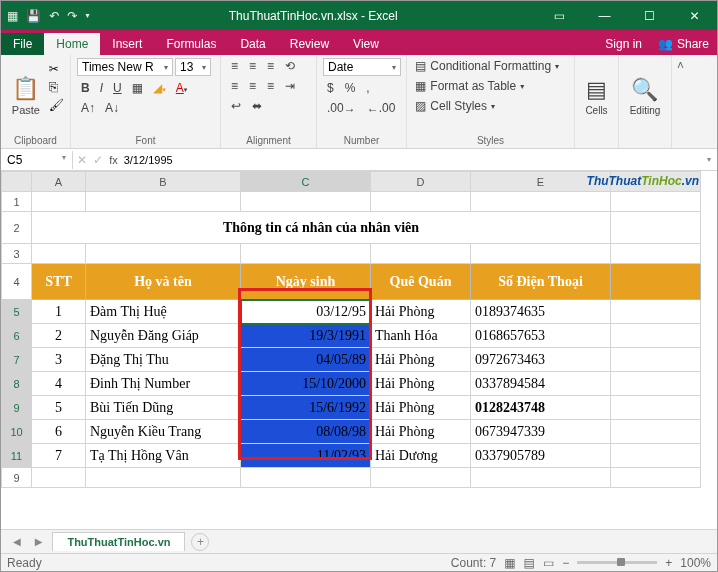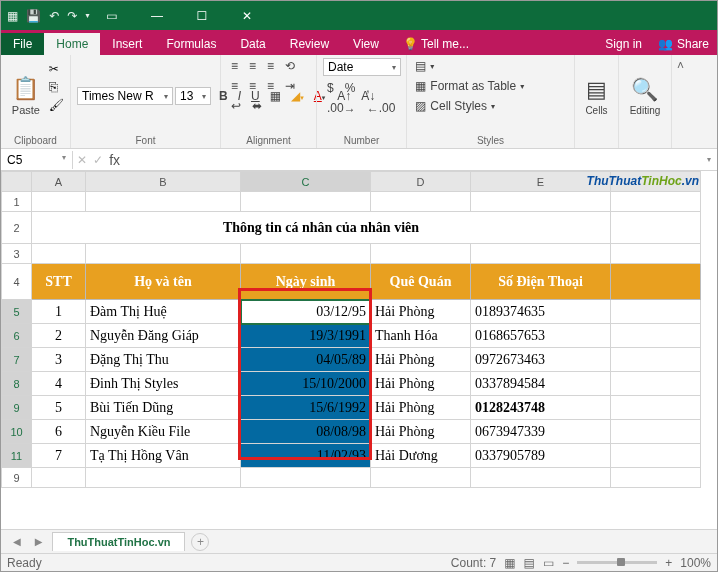--- a/index.html
+++ b/index.html
@@ -15,50 +15,50 @@
 .menubar .tab{padding:4px 12px;color:#fff;font-size:12px;cursor:pointer}
 .menubar .tab.active{background:#f3f3f3;color:#217346}
 .menubar .spacer{flex:1}
 .menubar .right{color:#fff;padding:4px 8px;display:flex;align-items:center;gap:4px}
 .ribbon{height:94px;background:#f3f3f3;border-bottom:1px solid #d4d4d4;display:flex}
 .rgroup{border-right:1px solid #e1e1e1;padding:3px 6px 2px;display:flex;flex-direction:column;justify-content:space-between}
 .rgroup .content{display:flex;gap:4px;flex:1}
 .rgroup .label{text-align:center;color:#666;font-size:10px;padding-top:1px}
 .big-btn{display:flex;flex-direction:column;align-items:center;justify-content:center;width:42px;gap:2px;color:#444}
 .big-btn .ico{font-size:22px}
-.font-block{display:flex;gap:4px}
+.font-block{display:flex;flex-direction:column;gap:4px}
 .font-row{display:flex;gap:2px;align-items:center}
 .combo{border:1px solid #c5c5c5;background:#fff;padding:1px 4px;font-size:11px;display:flex;justify-content:space-between;align-items:center}
 .combo .dd{font-size:8px;color:#666}
 .mini-btn{padding:1px 4px;color:#444;font-size:12px}
 .align-block{display:flex;flex-direction:column;gap:4px}
 .align-row{display:flex;gap:3px}
 .styles-block{display:flex;flex-direction:column;gap:2px;font-size:11px;color:#444}
 .styles-block div{display:flex;align-items:center;gap:4px;padding:1px 2px}
 .namebox-row{height:22px;background:#fff;border-bottom:1px solid #d4d4d4;display:flex;align-items:center}
 .namebox{width:72px;border-right:1px solid #d4d4d4;padding:2px 6px;font-size:11px}
 .fx-area{display:flex;align-items:center;padding:0 4px;gap:6px;flex:1}
-.fx-area .fx{color:#555;font-size:14px}
+.fx-area .fx{color:#555;font-size:11px}
 .fx-area input{border:none;outline:none;font-size:11px;flex:1}
 .watermark{position:absolute;right:18px;top:160px;font-size:26px;font-weight:700;font-style:italic;z-index:5}
 .watermark .b{color:#0a4fa0}
 .watermark .g{color:#6ea318}
 .watermark .ext{color:#0a4fa0}
 .grid-wrap{position:relative;height:372px;overflow:hidden;background:#fff}
 table.sheet{border-collapse:collapse;table-layout:fixed}
 .sheet th,.sheet td{border:1px solid #d4d4d4;padding:0;height:20px;font-size:11px;background:#fff}
 .sheet thead th{background:#e6e6e6;color:#555;font-weight:400;text-align:center;height:20px}
 .rowhdr{background:#e6e6e6;text-align:center;color:#555;width:30px}
 .rowhdr.active{background:#d3d3d3;color:#217346}
 thead th.active{background:#d3d3d3;color:#217346}
 td.cell{padding:2px 4px;font-family:"Times New Roman",serif;font-size:14px;color:#000}
 .hdr-row td.cell{background:#e8a020;color:#fff;font-weight:700;text-align:center;font-size:14px;border:1px solid #bbb}
 td.stt{text-align:center;font-weight:400}
 td.date{text-align:right}
-td.selC{background:#0369a1}
+td.selC{background:#1d4ed8}
 td.cursor{background:#fff !important;outline:2px solid #217346;outline-offset:-1px}
 .red-box{position:absolute;border:3px solid #e02020;pointer-events:none}
 .title-cell{color:#e02020;font-weight:700;font-family:"Times New Roman",serif;font-size:17px;text-align:center}
 .tabs-bar{position:absolute;bottom:18px;left:0;right:0;height:24px;background:#f3f3f3;border-top:1px solid #d4d4d4;display:flex;align-items:center;padding-left:8px;gap:6px}
 .tabs-bar .nav{color:#888;font-size:10px;padding:0 4px}
 .sheet-tab{background:#fff;border:1px solid #ccc;border-bottom:none;padding:3px 14px;font-size:11px;color:#217346;font-weight:600}
 .plus-tab{width:18px;height:18px;border:1px solid #ccc;border-radius:50%;display:flex;align-items:center;justify-content:center;color:#888}
 .status{position:absolute;bottom:0;left:0;right:0;height:18px;background:#f3f3f3;border-top:1px solid #d4d4d4;font-size:10px;color:#666;display:flex;align-items:center;padding:0 6px;justify-content:space-between}
 .status .right{display:flex;gap:8px;align-items:center}
 .zoom-track{width:80px;height:3px;background:#c8c8c8;position:relative}
@@ -68,37 +68,37 @@
 <body>
 
 <div class="titlebar">
   <div class="left-icons">
     <span>▦</span>
     <span>💾</span>
     <span>↶</span>
     <span>↷</span>
     <span style="font-size:8px">▾</span>
   </div>
+  <div class="title">ThuThuatTinHoc.vn.xlsx - Excel</div>
   <div class="win-btns">
     <span>▭</span>
     <span>—</span>
     <span>☐</span>
     <span class="close">✕</span>
   </div>
 </div>
 
 <div class="menubar">
   <div class="tab" style="background:#0a5c32">File</div>
   <div class="tab active">Home</div>
   <div class="tab">Insert</div>
   <div class="tab">Formulas</div>
   <div class="tab">Data</div>
   <div class="tab">Review</div>
   <div class="tab">View</div>
-  <div class="tab"><span style="opacity:.8">💡 </span><span>Tell me...</span></div>
   <div class="spacer"></div>
   <div class="right">Sign in</div>
   <div class="right">
       <span>👥</span>
       <span>Share</span>
     </div>
 </div>
 
 <div class="ribbon">
   <div class="rgroup" style="width:70px">
@@ -182,20 +182,21 @@
         <span class="mini-btn">←.00</span>
       </div>
     </div>
     <div class="label">Number</div>
   </div>
 
   <div class="rgroup" style="width:168px">
     <div class="content styles-block">
       <div>
           <span>▤</span>
+          <span>Conditional Formatting</span> 
           <span style="font-size:8px">▾</span>
         </div>
       <div>
           <span>▦</span>
           <span>Format as Table</span> 
           <span style="font-size:8px">▾</span>
         </div>
       <div>
           <span>▨</span>
           <span>Cell Styles</span> 
@@ -225,20 +226,21 @@
   </div>
   <div style="width:18px;border-left:1px solid #e1e1e1;display:flex;align-items:flex-start;justify-content:center;padding-top:4px;color:#666">˄</div>
 </div>
 
 <div class="namebox-row">
   <div class="namebox"><span>C5</span> <span style="float:right;font-size:8px;color:#888">▾</span></div>
   <div class="fx-area">
     <span style="color:#bbb">✕</span>
     <span style="color:#bbb">✓</span>
     <span class="fx">fx</span>
+    <input value="3/12/1995" style="">
   </div>
   <span style="padding:0 6px;color:#888;font-size:8px">▾</span>
 </div>
 
 <div class="watermark">
   <span class="b">ThuThuat</span><span class="g">TinHoc</span><span class="ext">.vn</span>
 </div>
 
 <div class="grid-wrap">
 <table class="sheet">
@@ -318,39 +320,39 @@
           <td class="cell stt" style="height: 24px;">3</td>
           <td class="cell " style="height: 24px;">Đặng Thị Thu</td>
           <td class="cell date selC" style="height: 24px;">04/05/89</td>
           <td class="cell " style="height: 24px;">Hải Phòng</td>
           <td class="cell " style="height: 24px;">0972673463</td>
           <td class="cell " style="height: 24px;"></td>
         </tr>
         <tr style="height: 24px;">
           <td class="rowhdr active">8</td>
           <td class="cell stt" style="height: 24px;">4</td>
-          <td class="cell " style="height: 24px;">Đinh Thị Styles</td>
+          <td class="cell " style="height: 24px;">Đinh Thị Number</td>
           <td class="cell date selC" style="height: 24px;">15/10/2000</td>
           <td class="cell " style="height: 24px;">Hải Phòng</td>
           <td class="cell " style="height: 24px;">0337894584</td>
           <td class="cell " style="height: 24px;"></td>
         </tr>
         <tr style="height: 24px;">
           <td class="rowhdr active">9</td>
           <td class="cell stt" style="height: 24px;">5</td>
           <td class="cell " style="height: 24px;">Bùi Tiến Dũng</td>
           <td class="cell date selC" style="height: 24px; margin-top: 20px;">15/6/1992</td>
           <td class="cell " style="height: 24px;">Hải Phòng</td>
           <td class="cell " style="height: 24px; font-weight: bold;">0128243748</td>
           <td class="cell " style="height: 24px;"></td>
         </tr>
         <tr style="height: 24px;">
           <td class="rowhdr active">10</td>
           <td class="cell stt" style="height: 24px;">6</td>
-          <td class="cell " style="height: 24px;">Nguyễn Kiều File</td>
+          <td class="cell " style="height: 24px;">Nguyễn Kiều Trang</td>
           <td class="cell date selC" style="height: 24px;">08/08/98</td>
           <td class="cell " style="height: 24px;">Hải Phòng</td>
           <td class="cell " style="height: 24px;">0673947339</td>
           <td class="cell " style="height: 24px;"></td>
         </tr>
         <tr style="height: 24px;">
           <td class="rowhdr active">11</td>
           <td class="cell stt" style="height: 24px;">7</td>
           <td class="cell " style="height: 24px;">Tạ Thị Hồng Vân</td>
           <td class="cell date selC" style="height: 24px;">11/02/93</td>

